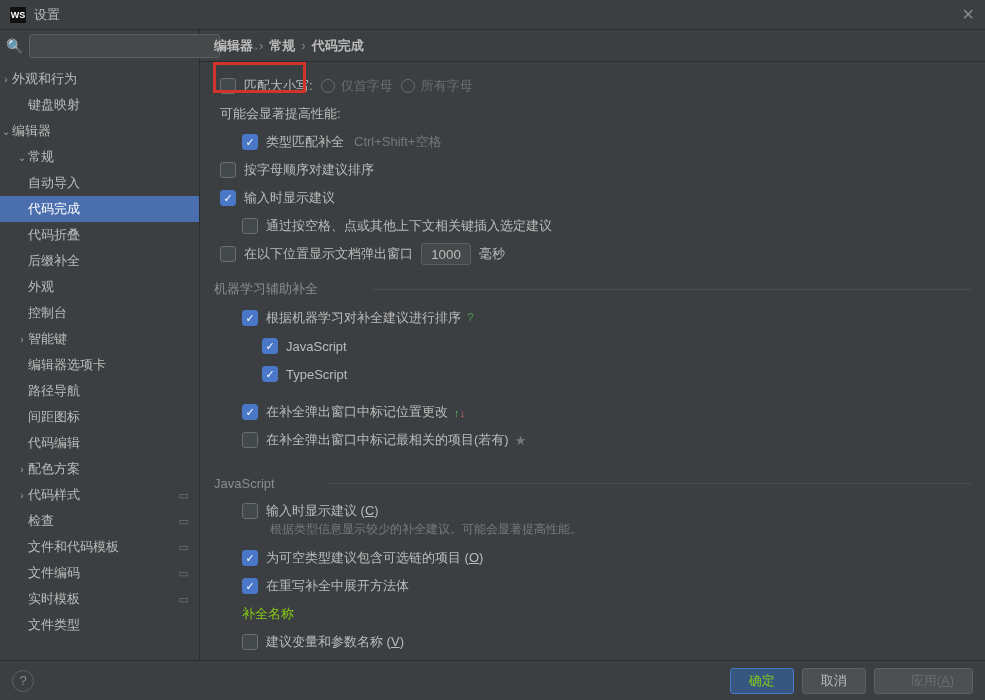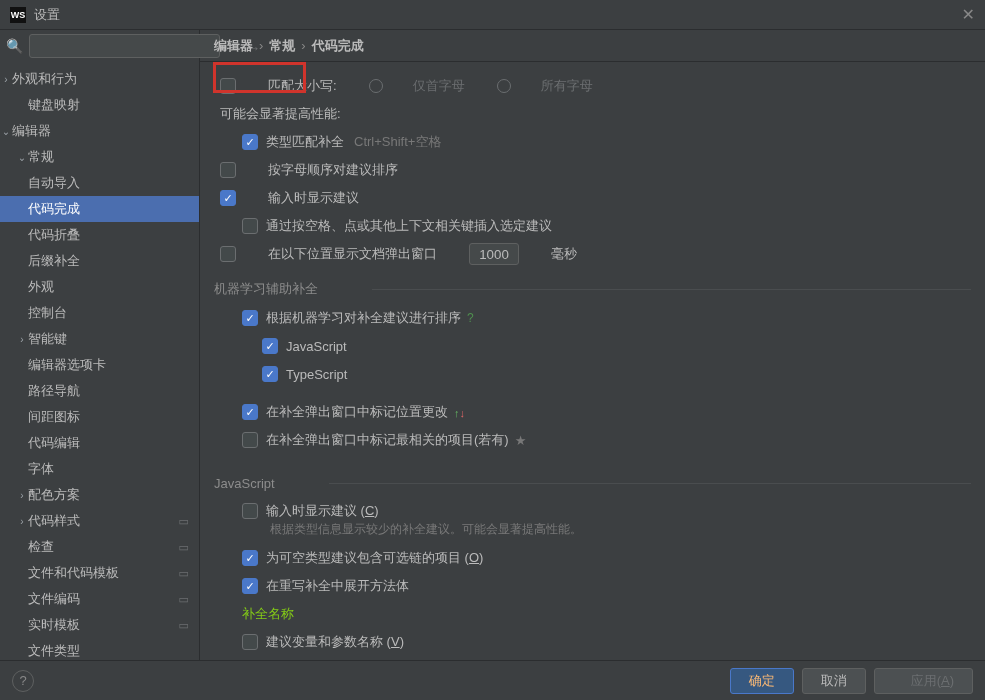--- a/index.html
+++ b/index.html
@@ -26,21 +26,21 @@
 .tree-item.d0 .exp, .tree-item.d1 .exp { margin-left: -12px; }
 .tree-item.nopad { padding-left: 28px; }
 .tree-item .badge { position: absolute; right: 10px; color: #6b6e70; font-size: 11px; }
 .content { flex: 1; display: flex; flex-direction: column; overflow: hidden; }
 .breadcrumb { height: 32px; display: flex; align-items: center; padding: 0 14px; gap: 6px; color: #bbb; font-weight: bold; border-bottom: 1px solid #2b2d2f; }
 .breadcrumb .sep { color: #888; font-weight: normal; }
 .scroll-area { flex: 1; overflow-y: auto; padding: 10px 14px 20px 14px; }
 .scroll-area::-webkit-scrollbar { width: 10px; }
 .scroll-area::-webkit-scrollbar-thumb { background: #5a5d5f; border-radius: 5px; }
 .row { display: flex; align-items: center; height: 28px; }
-.ind1 { padding-left: 6px; gap: 24px; }
+.ind1 { padding-left: 6px; }
 .ind2 { padding-left: 28px; }
 .ind3 { padding-left: 48px; }
 .checkbox { width: 16px; height: 16px; border: 1px solid #6b6e70; border-radius: 3px; margin-right: 8px; display: inline-flex; align-items: center; justify-content: center; background: #43494a; flex-shrink: 0; }
 .checkbox.checked { background: #4a78c9; border-color: #4a78c9; color: #fff; font-size: 11px; }
 .radio { width: 14px; height: 14px; border: 1px solid #6b6e70; border-radius: 50%; margin-right: 6px; display: inline-block; }
 .disabled { color: #6b6e70; }
 .shortcut { color: #787878; margin-left: 10px; }
 .num-input { background: #45494a; border: 1px solid #5e6060; width: 50px; height: 22px; color: #bbb; text-align: center; margin: 0 8px; border-radius: 3px; }
 .section-header { color: #8c8c8c; margin: 12px 0 6px 0; display: flex; align-items: center; gap: 44px; }
 .section-header .line { flex: 1; height: 1px; background: #4a4d4f; margin-left: 10px; }
@@ -48,21 +48,21 @@
 .arrows { margin-left: 6px; }
 .arrows .up { color: #62b362; font-size: 11px; }
 .arrows .down { color: #d66; font-size: 11px; }
 .marker { color: #787878; margin-left: 6px; }
 .hint { color: #787878; font-size: 12px; margin-left: 56px; margin-top: -4px; margin-bottom: 6px; }
 .highlight-box { position: absolute; border: 3px solid #d0342c; pointer-events: none; }
 .footer { height: 40px; border-top: 1px solid #2b2d2f; display: flex; align-items: center; padding: 0 12px; }
 .help-btn { width: 22px; height: 22px; border: 1px solid #5e6060; border-radius: 50%; display: flex; align-items: center; justify-content: center; color: #888; cursor: pointer; }
 .footer-spacer { flex: 1; }
 .btn { height: 26px; padding: 0 18px; border: 1px solid #5e6060; background: #4c5052; color: #bbb; border-radius: 3px; margin-left: 8px; cursor: pointer; display: inline-flex; align-items: center; }
-.btn.primary { background: #365880; border-color: #4a78c9; color: #fdba74; }
+.btn.primary { background: #365880; border-color: #4a78c9; color: #84cc16; }
 .btn.disabled { color: #6b6e70; cursor: default; padding-left: 36px; }
 .underline-key { text-decoration: underline; }
 </style>
 </head>
 <body>
 
 <div class="titlebar">
   <div class="ws-icon">WS</div>
   <div class="title">设置</div>
   <div class="close">✕</div>
@@ -120,23 +120,20 @@
         <div class="tree-item d2">
           <span>路径导航</span>
         </div>
         <div class="tree-item d2">
           <span>间距图标</span>
         </div>
         <div class="tree-item d1">
           <span>代码编辑</span>
         </div>
         <div class="tree-item d1">
-          <span>字体</span>
-        </div>
-        <div class="tree-item d1">
           <span class="exp">›</span>
           <span>配色方案</span>
         </div>
         <div class="tree-item d1">
           <span class="exp">›</span>
           <span>代码样式</span>
           <span class="badge">▭</span>
         </div>
         <div class="tree-item d1">
           <span>检查</span>

